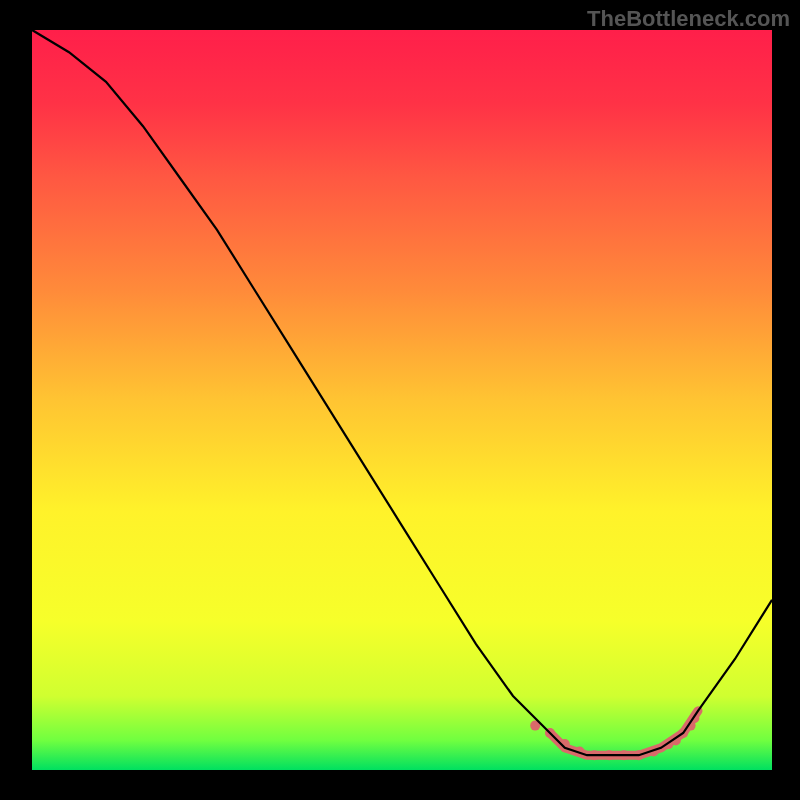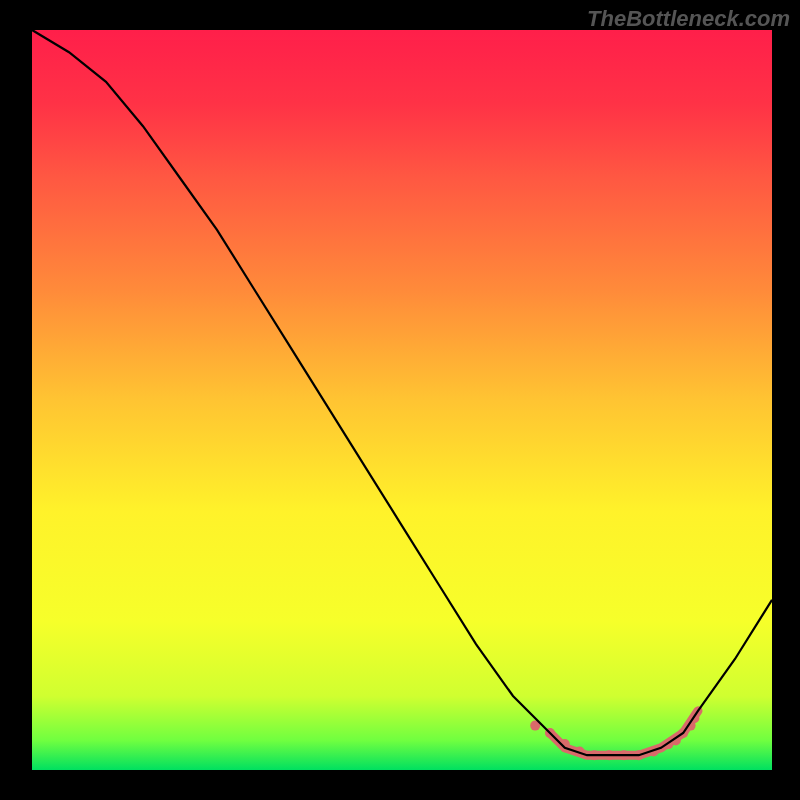--- a/index.html
+++ b/index.html
@@ -10,21 +10,20 @@
     height: 800px;
     position: relative;
     font-family: Arial, sans-serif;
   }
   .chart-container {
     position: absolute;
     top: 0;
     left: 0;
     width: 800px;
     height: 800px;
-    font-style: italic;
   }
   .watermark {
     position: absolute;
     top: 6px;
     right: 10px;
     color: #555;
     font-size: 22px;
     font-weight: bold;
     font-family: Arial, sans-serif;
     z-index: 10;

